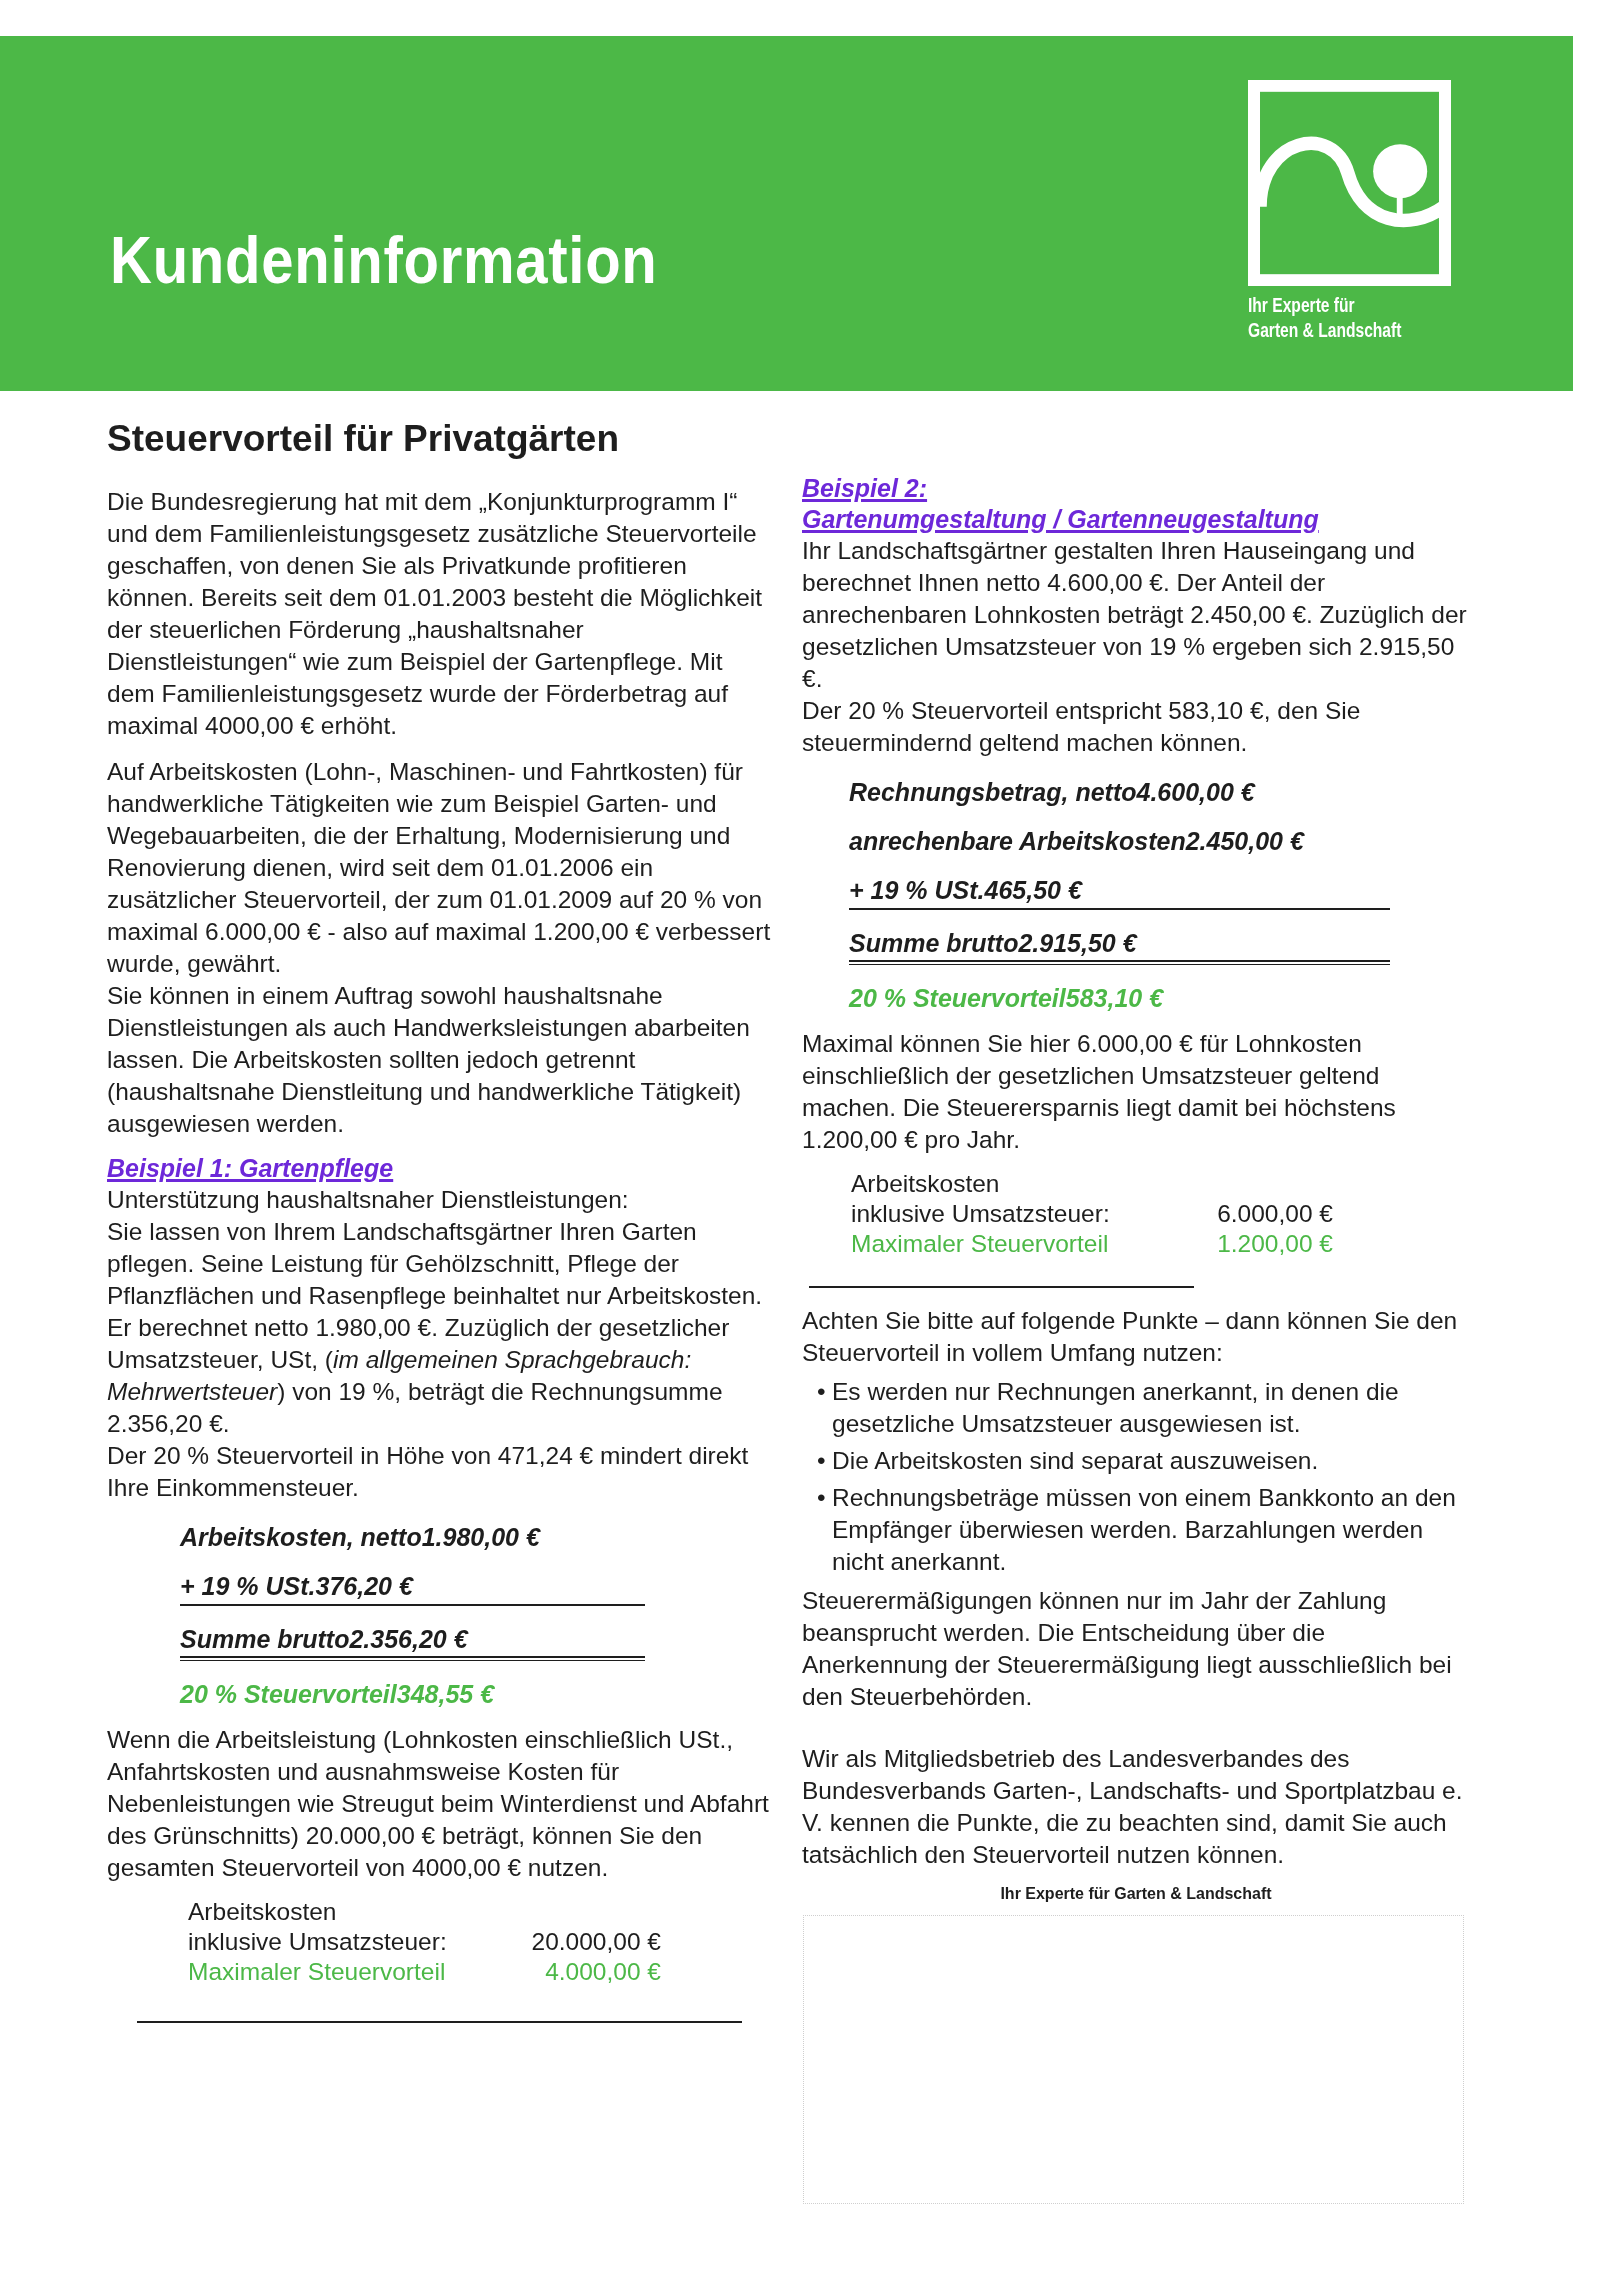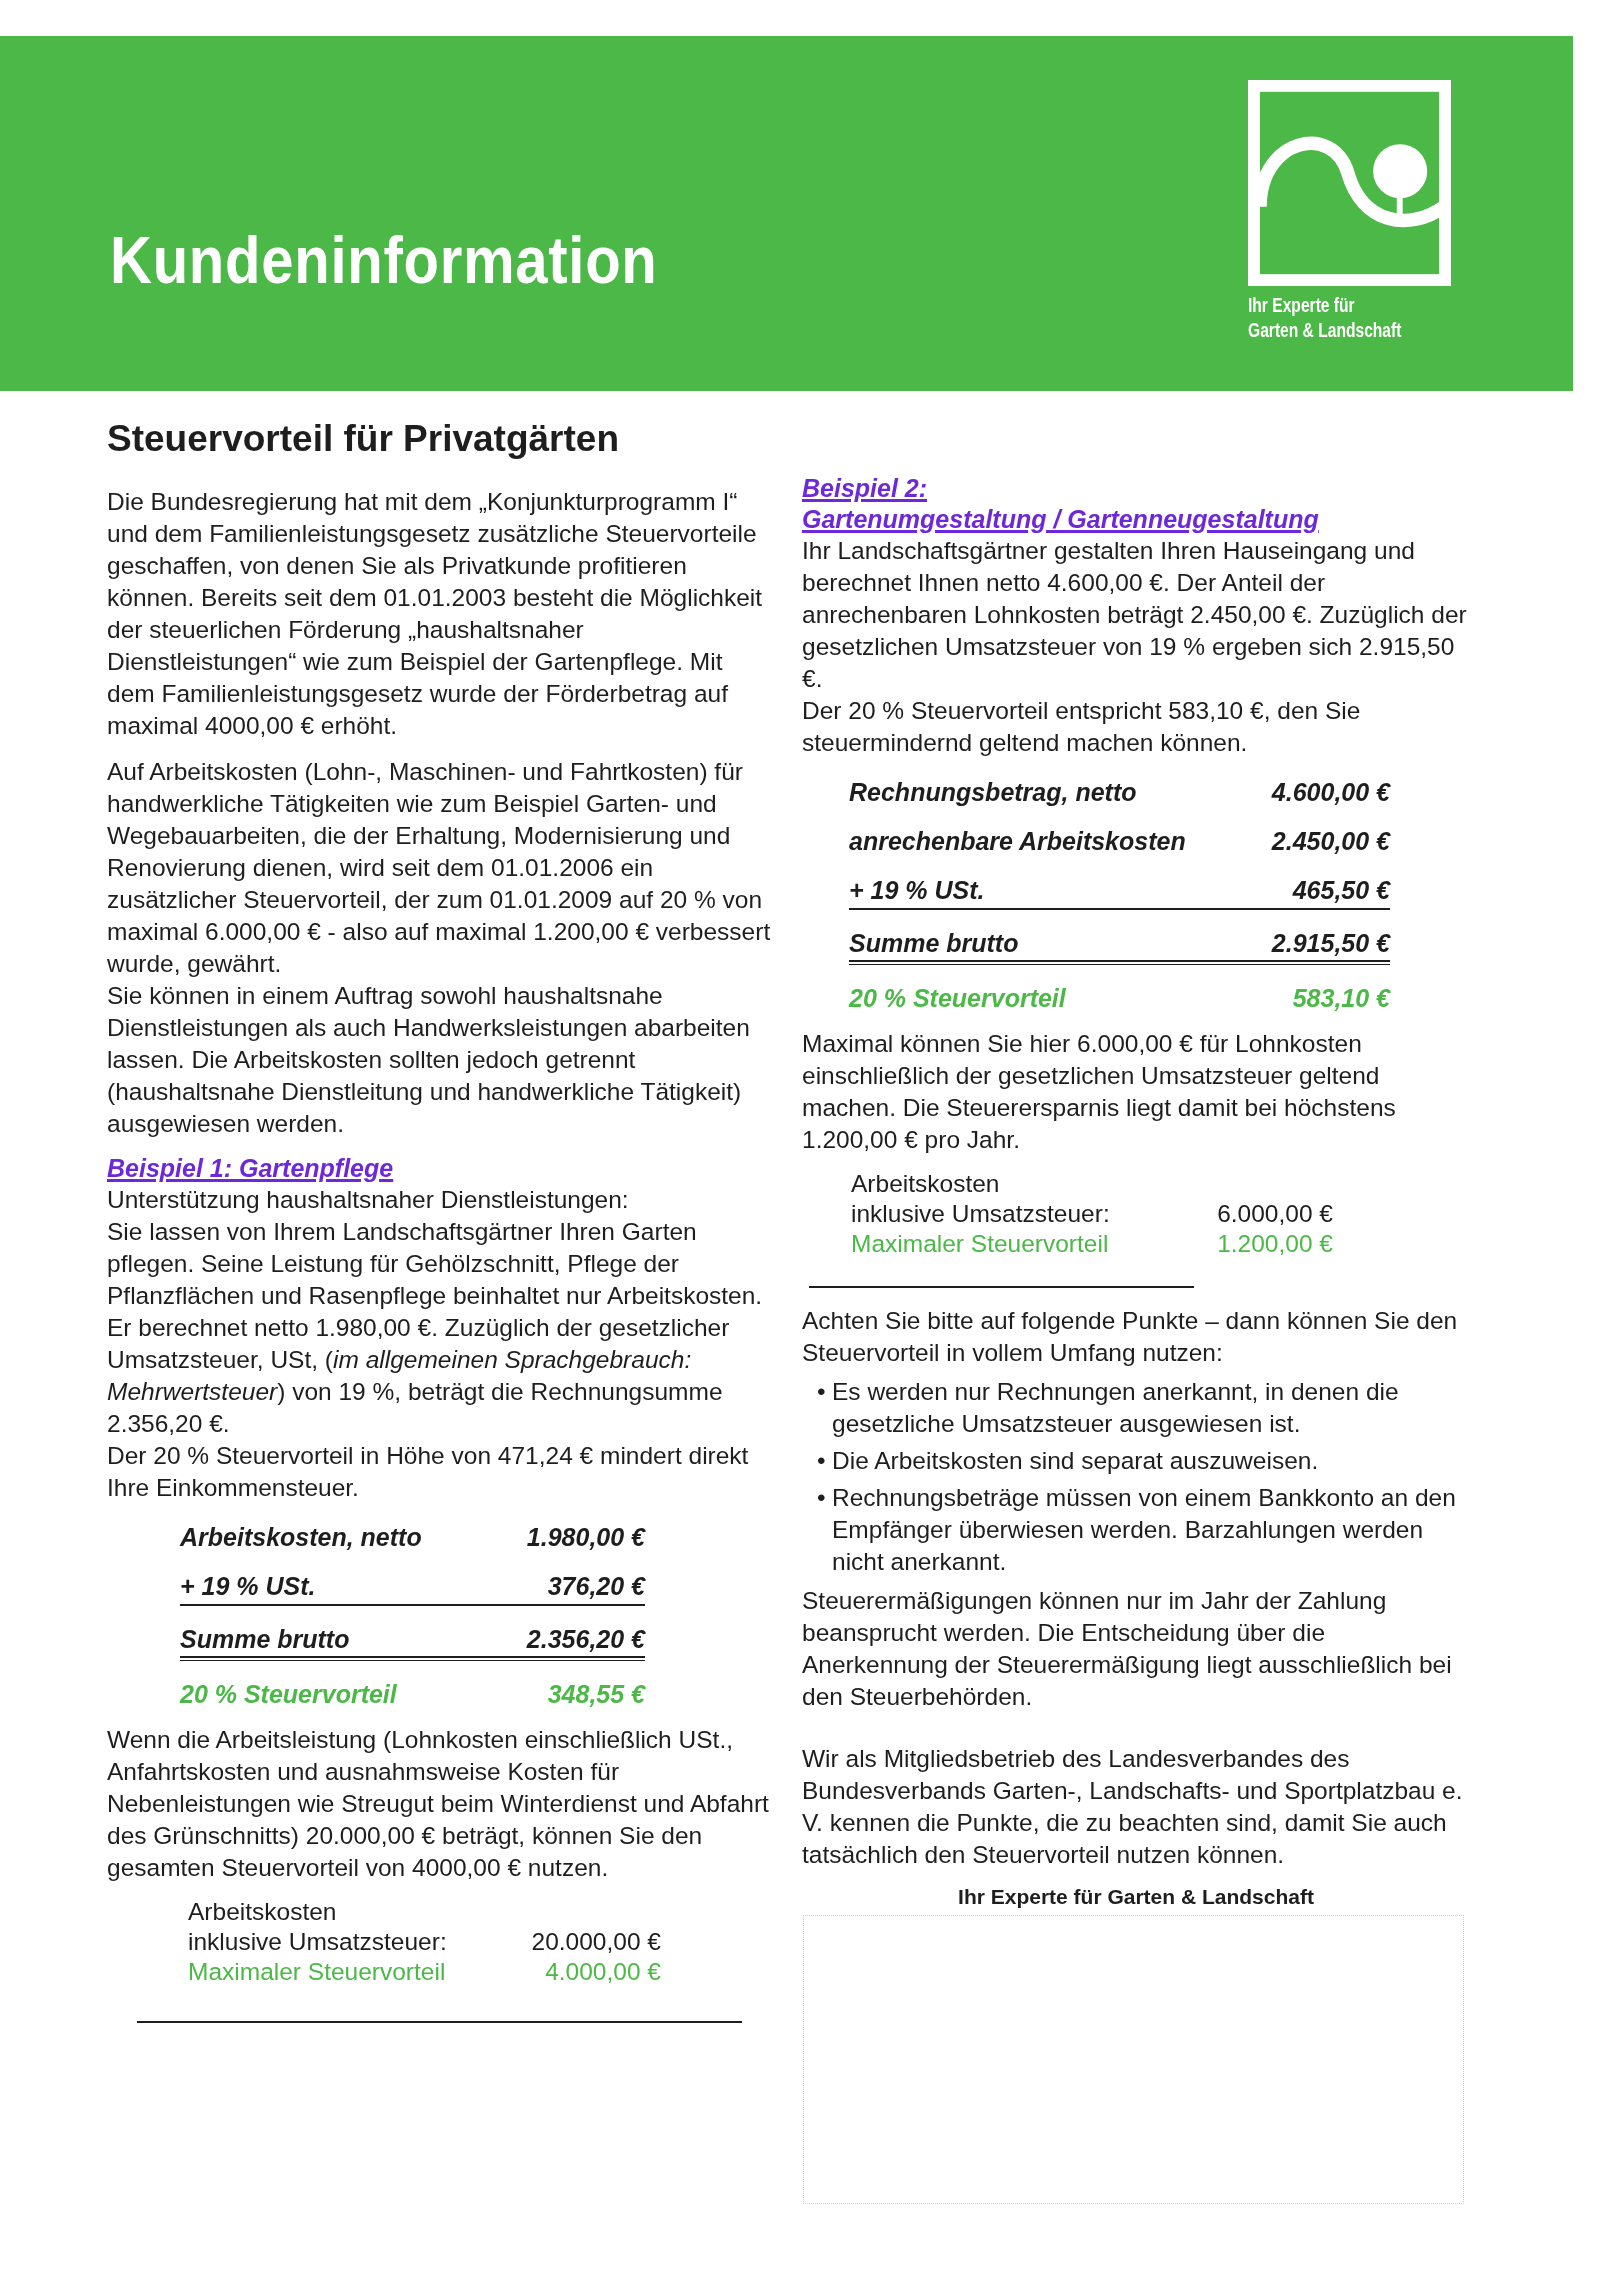--- a/index.html
+++ b/index.html
@@ -10,32 +10,32 @@
   .logo-text { position:absolute; left:1248px; top:293px; color:#fff; font-weight:bold; font-size:20px; line-height:25px; transform:scaleX(0.78); transform-origin:left; }
   .col { position:absolute; font-size:24.5px; line-height:32px; }
   .col p { margin:0; }
   .left { left:107px; top:416px; width:668px; }
   .right { left:802px; top:473px; width:668px; }
   h1 { margin:0 0 24px 0; font-size:37px; font-weight:bold; line-height:46px; color:#1e1e1e; }
   .gap { height:13.5px; }
   .example-head { color:#6d28d9; font-style:italic; font-weight:bold; text-decoration:underline; text-decoration-thickness:2.5px; font-size:25px; line-height:31px; }
   .it { font-style:italic; }
   .calc { font-style:italic; font-weight:bold; font-size:25px; line-height:32px; margin:6.8px 0 0 0; }
-  .calc .row { display:flex; justify-content:space-between;margin-top:17px; }
+  .calc .row { display:flex; justify-content:flex-start;margin-top:17px; }
   .calc .rule { border-top:2.5px solid #1e1e1e; margin:1.7px 0 3.4px 0; }
   .calc .drule { border-top:2.5px solid #1e1e1e; border-bottom:1.7px solid #1e1e1e; height:1.7px; margin:1.7px 0 8.5px 0; }
   .green { color:#4cb847; }
   .maxbox { font-size:24.5px; line-height:30px; }
   .maxbox .row { display:flex; justify-content:space-between; }
   .maxbox .bold { font-weight:normal; }
   .hr { border-top:2.5px solid #1e1e1e; }
   ul.bullets { list-style:none; margin:6.8px 0 6.8px 0; padding:0 0 0 15px; }
   ul.bullets li { position:relative; padding-left:15px; margin-bottom:5px; }
   ul.bullets li::before { content:"\2022"; position:absolute; left:0; top:0; }
-  .signature { position:absolute; left:802px; top:1885px; width:668px; text-align:center; font-weight:bold; font-size:21px; }
+  .signature { position:absolute; left:802px; top:1885px; width:668px; text-align:center; font-weight:bold; font-size:16px; }
   .stampbox { position:absolute; left:803px; top:1915px; width:659px; height:287px; border:0.8px dotted #cfcfcf; }
 </style>
 </head>
 <body>
 
 <div class="banner"></div>
 <div class="banner-title">Kundeninformation</div>
 <svg class="logo" viewBox="0 0 240 244">
   <rect x="6" y="6" width="228" height="232" fill="none" stroke="#ffffff" stroke-width="16"></rect>
   <path d="M14 150 C 14 70, 100 50, 118 110 C 135 170, 190 180, 232 150" fill="none" stroke="#ffffff" stroke-width="16"></path>

